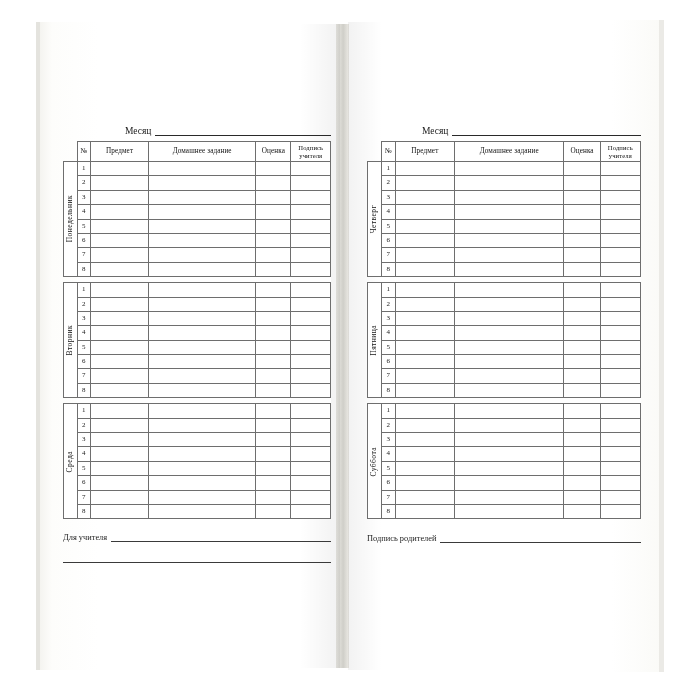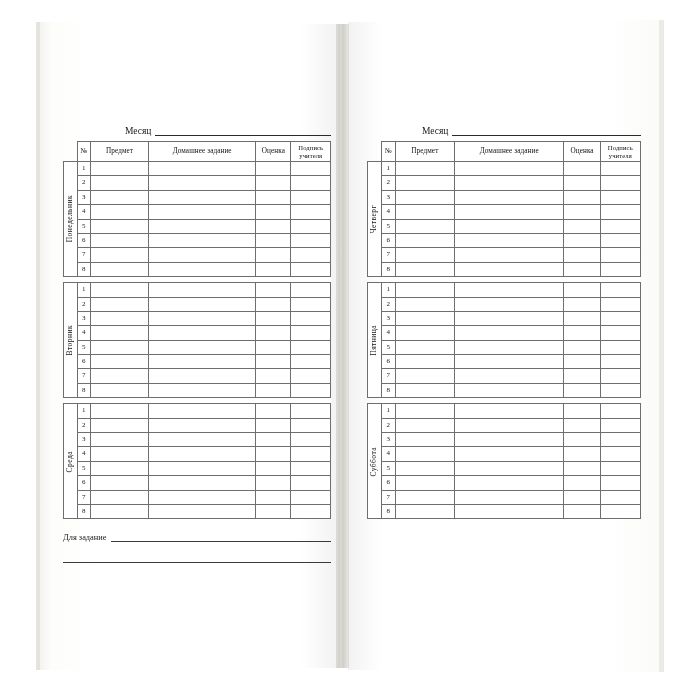--- a/index.html
+++ b/index.html
@@ -443,21 +443,21 @@
             <td class="num">8</td>
             <td></td>
             <td></td>
             <td></td>
             <td></td>
           </tr>
       </tbody>
     </table>
 
     <div class="note-row">
-      <span class="note-label">Для задание</span>
+      <span class="note-label">Для учителя</span>
       <span class="note-line"></span>
     </div>
     <div class="left-extra-line"></div>
   </div>
 
   <div class="sheet right">
 
     <div class="month-row indent-right">
       <span class="month-label">Месяц</span>
       <span class="month-line"></span>
@@ -674,15 +674,19 @@
         <tr>
             <td class="num">8</td>
             <td></td>
             <td></td>
             <td></td>
             <td></td>
           </tr>
       </tbody>
     </table>
 
+    <div class="note-row plain">
+      <span class="note-label">Подпись родителей</span>
+      <span class="note-line"></span>
+    </div>
   </div>
 
 </div>
 
 </body></html>

